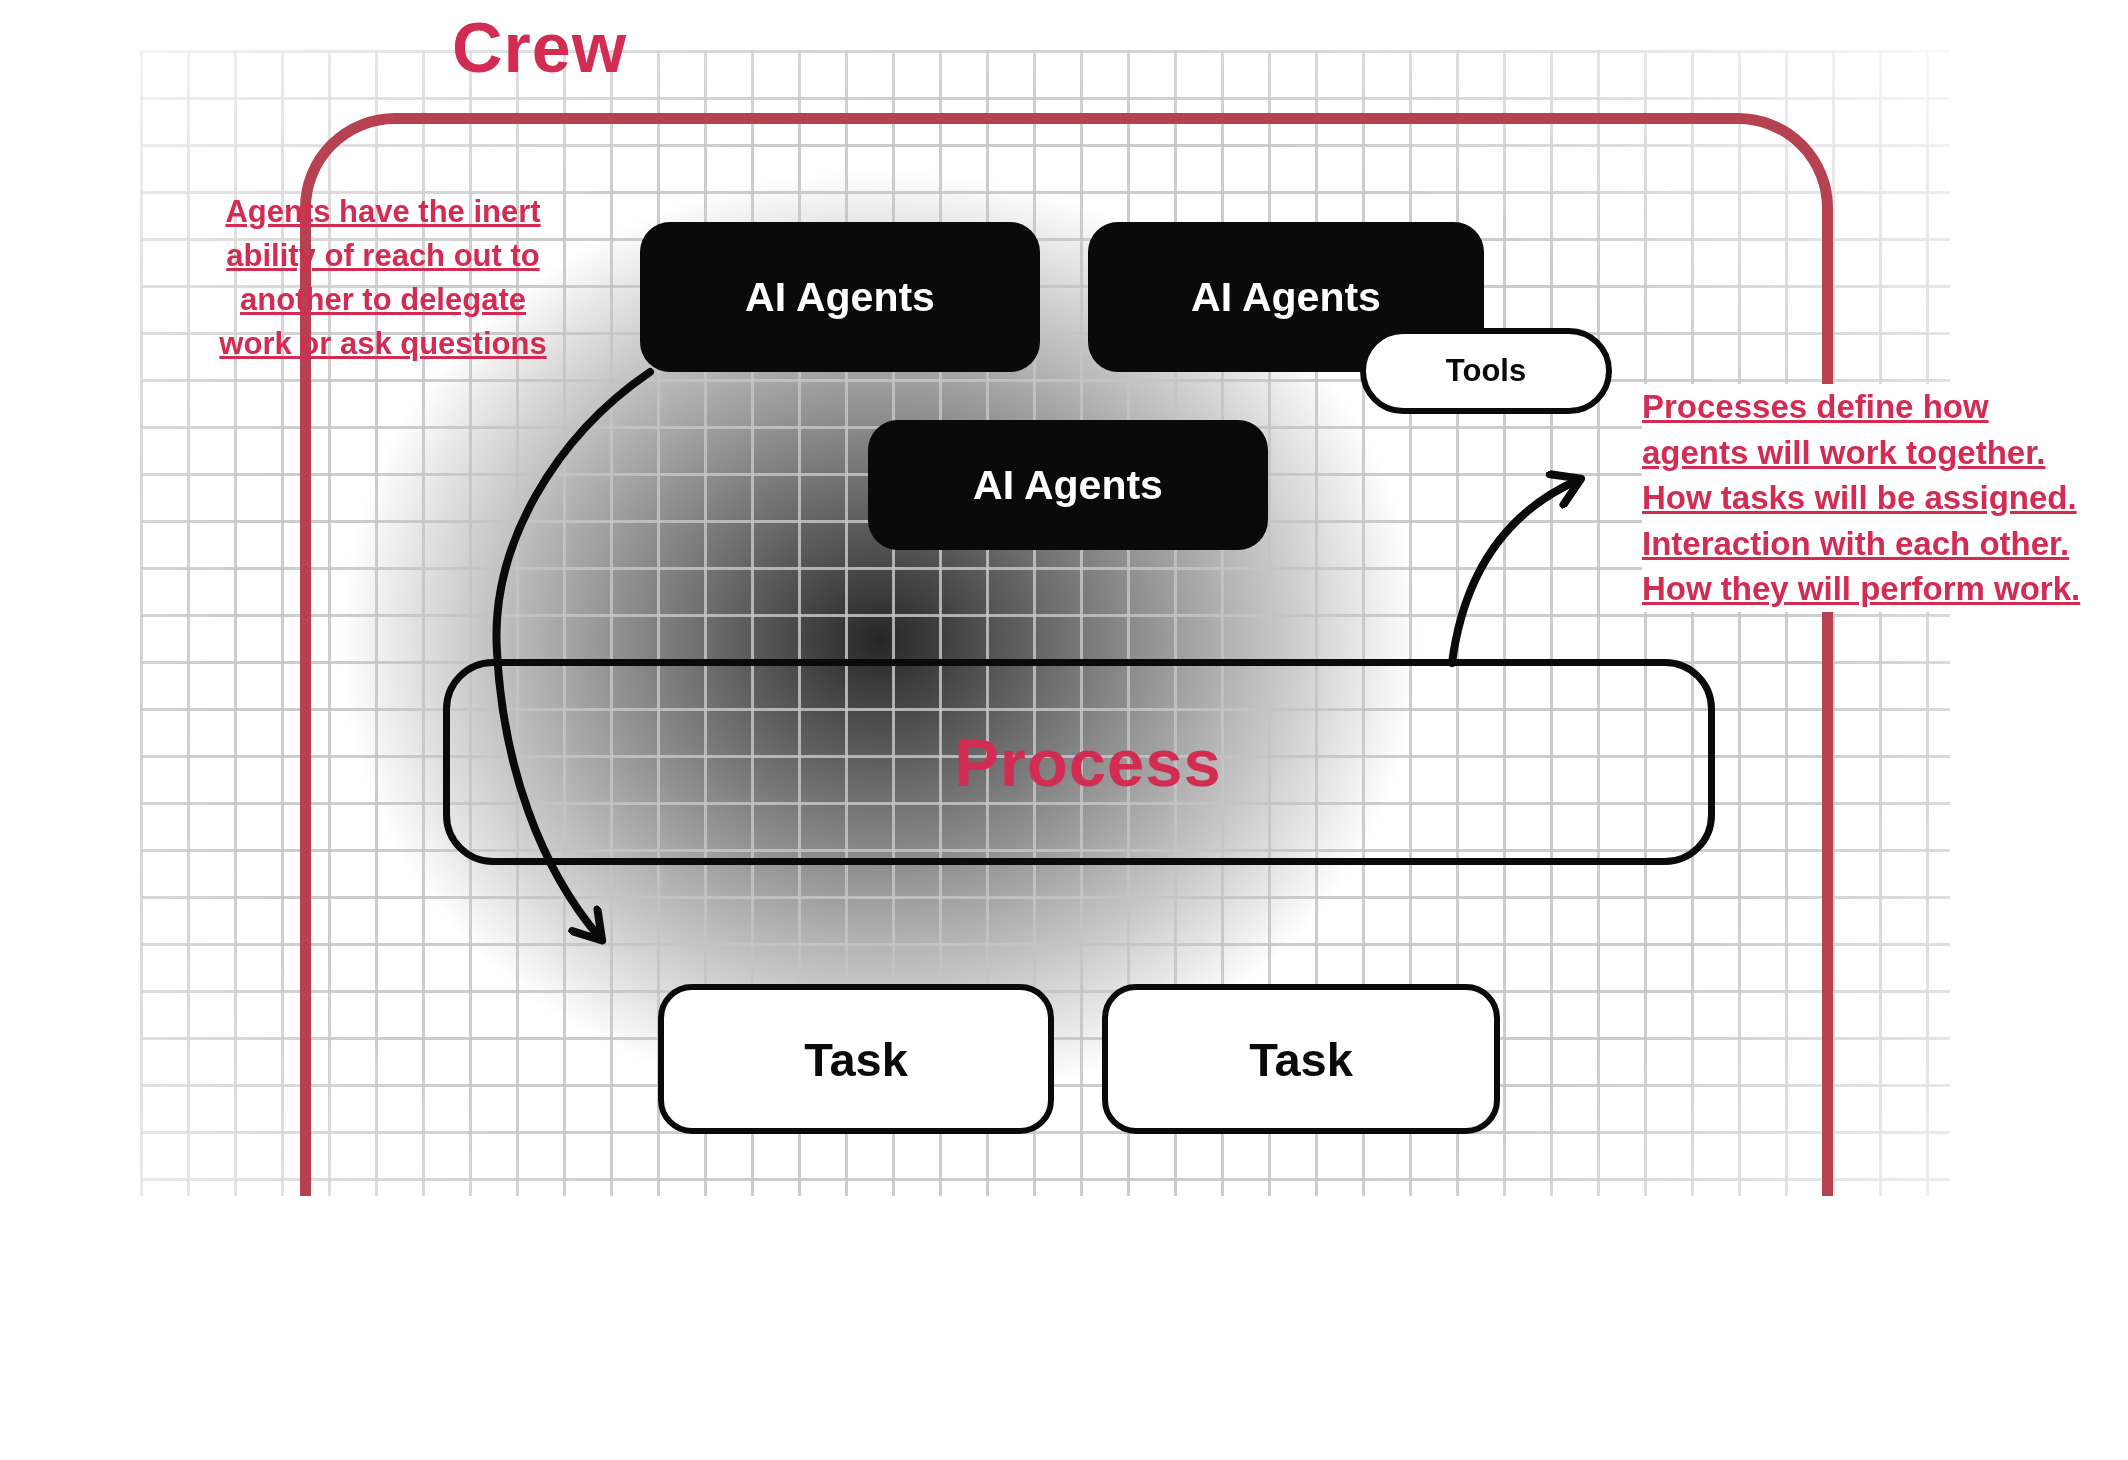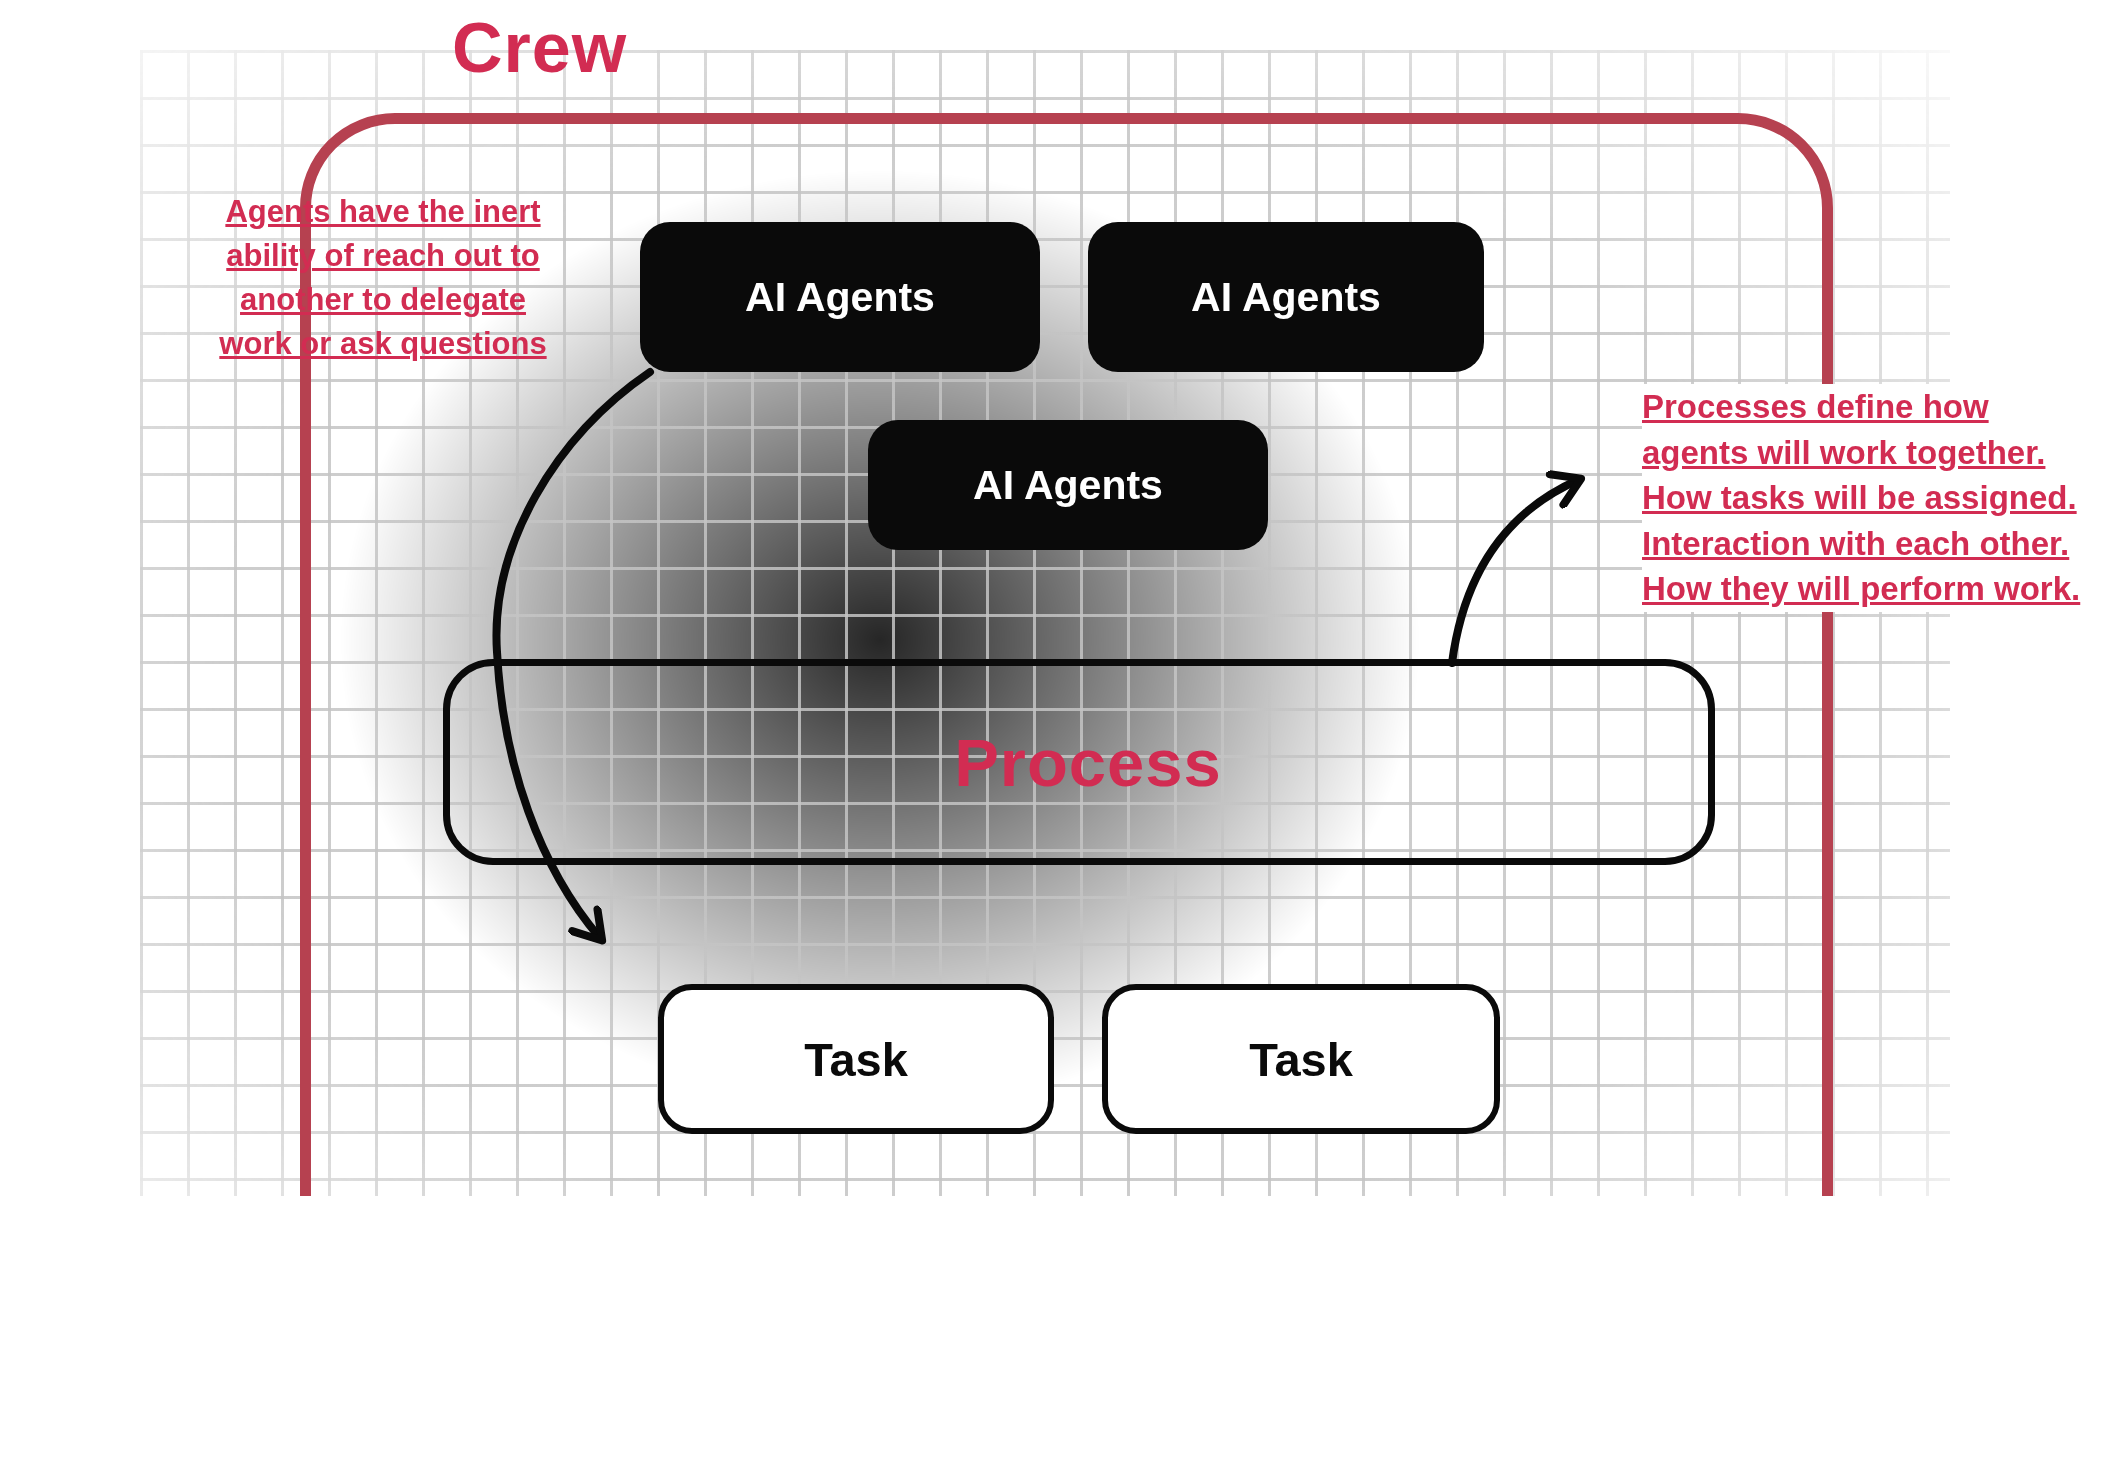--- a/index.html
+++ b/index.html
@@ -81,20 +81,21 @@
 
   <div class="crew-title">Crew</div>
 
   <div class="note note-left">Agents have the inert
 ability of reach out to
 another to delegate
 work or ask questions</div>
 
   <div class="node node-black agent1">AI Agents</div>
   <div class="node node-black agent2">AI Agents</div>
+  <div class="node node-white tools">Tools</div>
   <div class="node node-black agent3">AI Agents</div>
 
   <div class="node process">Process</div>
 
   <div class="note note-right-top">Processes define how
 agents will work together.
 How tasks will be assigned.
 Interaction with each other.
 How they will perform work.</div>
 

